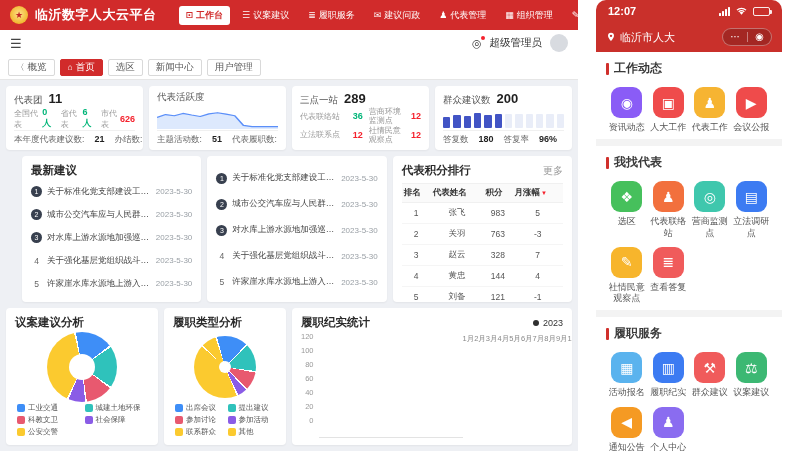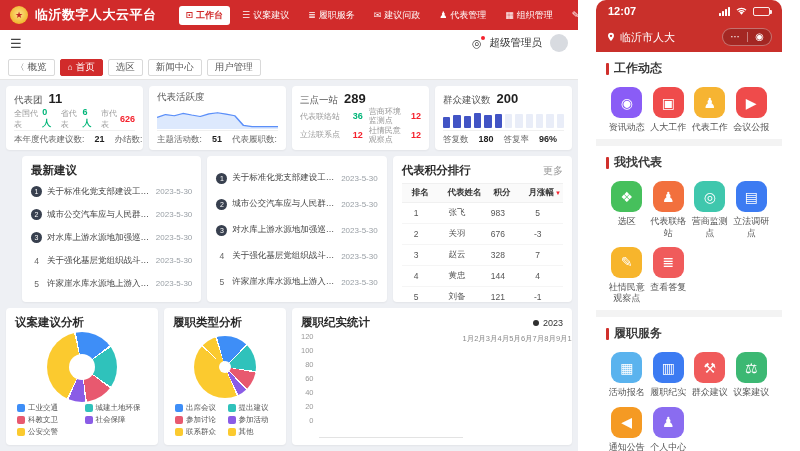--- a/index.html
+++ b/index.html
@@ -59,21 +59,21 @@
   .list { flex:1; display:flex; flex-direction:column; justify-content:space-around; margin-top:2px; }
   .litem { display:flex; align-items:center; gap:5px; font-size:8.5px; color:#444; cursor:pointer; }
   .badge { width:11px; height:11px; border-radius:50%; background:#38404f; color:#fff; font-size:7px; display:flex; align-items:center; justify-content:center; flex-shrink:0; }
   .badge.plain { background:none; color:#666; font-size:8.5px; }
   .litem-text { flex:1; white-space:nowrap; overflow:hidden; text-overflow:ellipsis; }
   .litem-date { color:#9aa0a6; font-size:8px; flex-shrink:0; }
 
   .rank-head { display:flex; justify-content:space-between; align-items:center; }
   .more { font-size:10px; color:#999; cursor:pointer;margin-left:48px; }
   .rank-table { width:100%; border-collapse:collapse; font-size:8.5px; margin-top:5px; }
-  .rank-table th { background:#fafafa; color:#333; font-weight:bold; padding:3px 2px; text-align:right; border-top:1px solid #f0f0f0; border-bottom:1px solid #f0f0f0; white-space:nowrap; }
+  .rank-table th { background:#fafafa; color:#333; font-weight:bold; padding:3px 2px; text-align:left; border-top:1px solid #f0f0f0; border-bottom:1px solid #f0f0f0; white-space:nowrap; }
   .rank-table td { padding:4px 2px; text-align:center; color:#555; border-bottom:1px solid #f5f5f5; }
   .sort-ic { color:#f5222d; font-size:6px; margin-left:1px; }
 
   .row-bottom { display:flex; gap:6px; flex:1; min-height:0; }
   .pie-card { width:152px; flex-shrink:0; }
   .pie-card2 { width:122px; flex-shrink:0; }
   .pie-wrap { flex:1; display:flex; align-items:center; justify-content:center; min-height:0; }
   .donut { border-radius:50%; position:relative; }
   .donut .hole { position:absolute; inset:0; margin:auto; background:#fff; border-radius:50%; }
   .legend { display:grid; grid-template-columns:1fr 1fr; gap:2px 5px; font-size:7.5px; color:#555; padding:0 2px 1px; }
@@ -362,21 +362,21 @@
           <tbody>
               <tr>
                 <td>1</td>
                 <td>张飞</td>
                 <td>983</td>
                 <td>5</td>
               </tr>
               <tr>
                 <td>2</td>
                 <td>关羽</td>
-                <td>676</td>
+                <td>763</td>
                 <td>-3</td>
               </tr>
               <tr>
                 <td>3</td>
                 <td>赵云</td>
                 <td>328</td>
                 <td>7</td>
               </tr>
               <tr>
                 <td>4</td>

